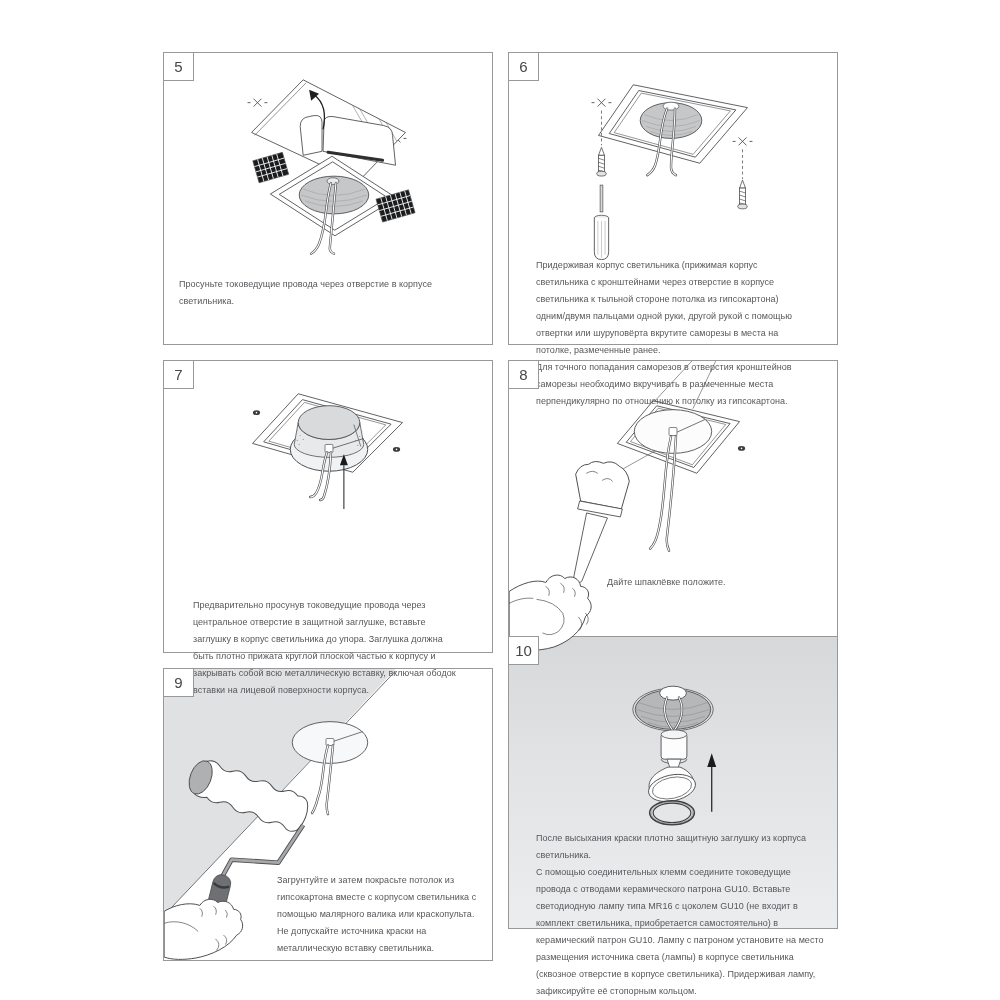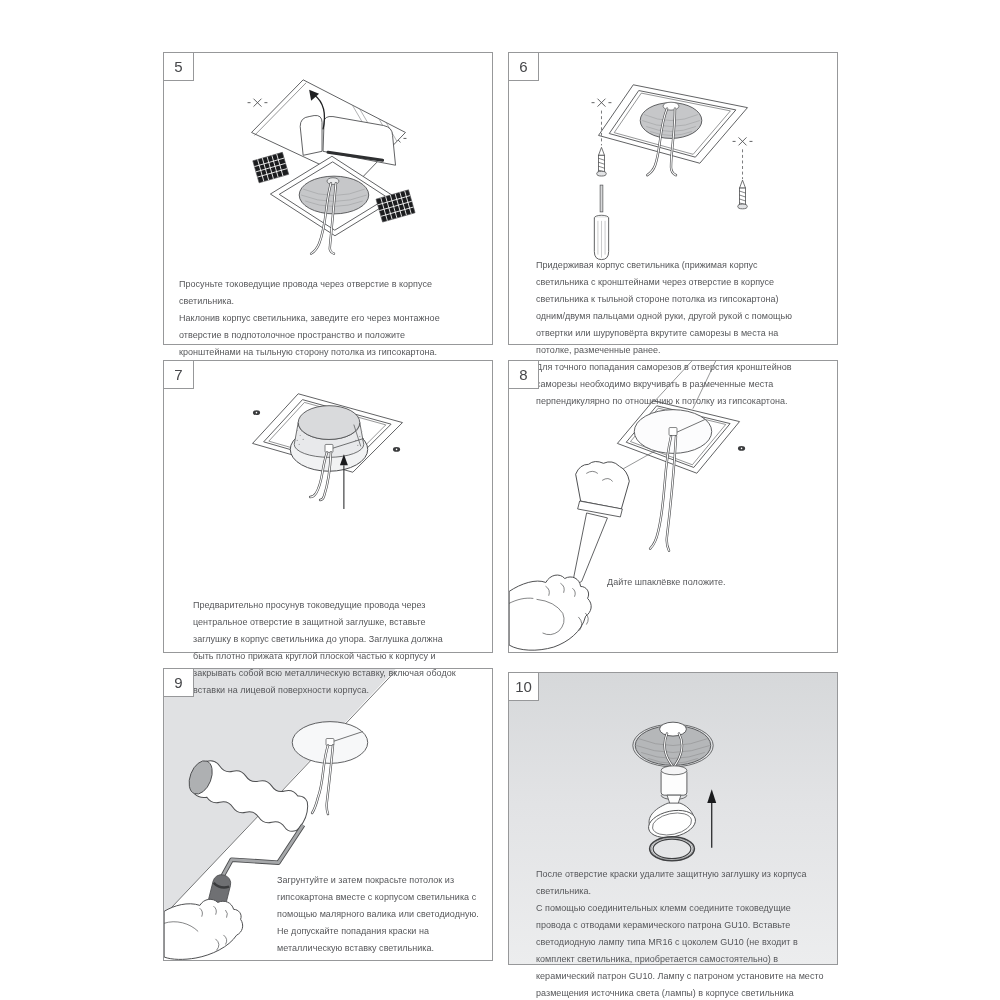--- a/index.html
+++ b/index.html
@@ -4,21 +4,21 @@
 <style>
   html,body{margin:0;padding:0;background:#fff;}
   #page{position:relative;width:1000px;height:1000px;background:#ffffff;overflow:hidden;
         font-family:"Liberation Sans", sans-serif;}
   .panel{position:absolute;width:330px;height:293px;border:1px solid #97989a;background:#fff;box-sizing:border-box;}
   .p5{left:163px;top:52px}
   .p6{left:508px;top:52px}
   .p7{left:163px;top:360px}
   .p8{left:508px;top:360px}
   .p9{left:163px;top:668px}
-  .p10{left:508px;top:672px;background:linear-gradient(180deg,#d6d8da 0%,#e2e3e5 45%,#ecedee 100%);text-decoration:underline;}
+  .p10{left:508px;top:636px;background:linear-gradient(180deg,#d6d8da 0%,#e2e3e5 45%,#ecedee 100%);text-decoration:underline;}
   .num{position:absolute;top:-1px;left:-1px;width:29px;height:27px;background:#fff;border:1px solid #97989a;
        display:flex;align-items:center;justify-content:center;font-size:15px;color:#46474a;z-index:3;}
   .illus{position:absolute;left:0;top:0;width:328px;height:291px;z-index:1;}
   .txt{position:absolute;z-index:2;font-size:9px;line-height:17px;color:#56575a;letter-spacing:.03px;}
   .txt p{margin:0;}
   .p5 .txt{left:15px;top:223px;width:290px}
   .p6 .txt{left:27px;top:204px;width:258px}
   .p7 .txt{left:29px;top:236px;width:264px}
   .p8 .txt{left:98px;top:213px;width:214px}
   .p9 .txt{left:113px;top:203px;width:204px}
@@ -87,21 +87,20 @@
         <rect x="216" y="142" width="34" height="24" fill="#1b1c1e" stroke="#4e4f51" stroke-width="0.6"></rect>
         <path d="M216,148 h34 M216,154 h34 M216,160 h34 M221,142 v24 M226,142 v24 M231,142 v24 M236,142 v24 M241,142 v24 M246,142 v24" stroke="#ffffff" stroke-width="0.8" fill="none"></path>
       </g>
       <g>
         <path d="M160,77 C164,59 159,48 151,42" fill="none" stroke="#1f2022" stroke-width="1.3"></path>
         <polygon points="146,37 156,41 148,48" fill="#1f2022"></polygon>
       </g>
     </svg>
     <div class="txt">
       <p>Просуньте токоведущие провода через отверстие в корпусе светильника.</p>
-      <p>Наклонив корпус светильника, заведите его через монтажное отверстие в подпотолочное пространство и положите кронштейнами на тыльную сторону потолка из гипсокартона.</p>
     </div>
   </section>
 
   <section class="panel p6">
     <div class="num">
         <span>6</span>
       </div>
     <svg class="illus" viewBox="0 0 330 293">
       <g>
         <polygon class="lnf" points="125,32 240,55 192,111 90,83"></polygon>
@@ -286,21 +285,21 @@
         </g>
       </g>
       <g>
         <path d="M0,244 C10,238 24,234 36,238 C40,231 49,230 54,235 C61,232 68,235 70,242 C75,242 79,247 77,252 C81,258 79,265 73,268 C65,280 48,288 32,291 C20,293 8,293 0,290 Z" fill="#ffffff" stroke="#4e4f51" stroke-width="1"></path>
         <path class="det" d="M36,241 q4,3 2,8 M50,239 q4,3 2,8 M62,243 q3,3 1,7"></path>
         <path class="det" d="M0,256 C12,252 26,256 34,264"></path>
         <path class="det" d="M52,272 q6,5 1,11 M60,268 q5,4 2,9"></path>
       </g>
     </svg>
     <div class="txt">
-      <p>Загрунтуйте и затем покрасьте потолок из гипсокартона вместе с корпусом светильника с помощью малярного валика или светодиодную. Не допускайте попадания краски на металлическую вставку светильника.</p>
+      <p>Загрунтуйте и затем покрасьте потолок из гипсокартона вместе с корпусом светильника с помощью малярного валика или краскопульта. Не допускайте источника краски на металлическую вставку светильника.</p>
     </div>
   </section>
 
   <section class="panel p10">
     <div class="num">
         <span>10</span>
       </div>
     <svg class="illus" viewBox="0 0 330 293">
       <g>
         <ellipse cx="165" cy="73" rx="40.5" ry="21.5" fill="none" stroke="#4e4f51" stroke-width="0.8"></ellipse>
@@ -329,18 +328,18 @@
         <ellipse cx="164" cy="177" rx="22.5" ry="12" fill="none" stroke="#3f4042" stroke-width="1.6"></ellipse>
         <ellipse cx="164" cy="177" rx="21" ry="11" fill="none" stroke="#8a8b8d" stroke-width="0.7"></ellipse>
         <ellipse cx="164" cy="177" rx="19" ry="9.8" fill="none" stroke="#3f4042" stroke-width="1.2"></ellipse>
       </g>
       <g>
         <polygon points="204,117 199.5,131 208.5,131" fill="#1a1b1d"></polygon>
         <path d="M204,131 V176" stroke="#1a1b1d" stroke-width="1.2" fill="none"></path>
       </g>
     </svg>
     <div class="txt">
-      <p>После отверстие краски удалите защитную заглушку из корпуса светильника.</p>
+      <p>После высыхания краски плотно защитную заглушку из корпуса светильника.</p>
       <p>С помощью соединительных клемм соедините токоведущие провода с отводами керамического патрона GU10. Вставьте светодиодную лампу типа MR16 с цоколем GU10 (не входит в комплект светильника, приобретается самостоятельно) в керамический патрон GU10. Лампу с патроном установите на место размещения источника света (лампы) в корпусе светильника (сквозное отверстие в корпусе светильника). Придерживая лампу, зафиксируйте её стопорным кольцом.</p>
     </div>
   </section>
 
 </div>
 
 </body></html>

